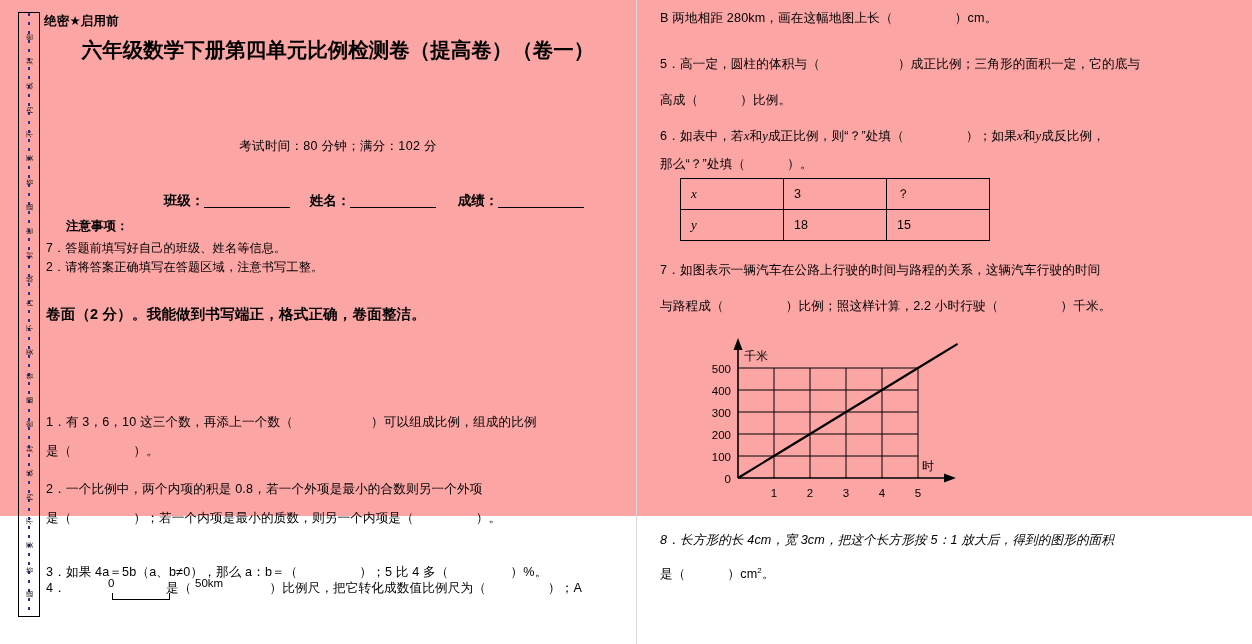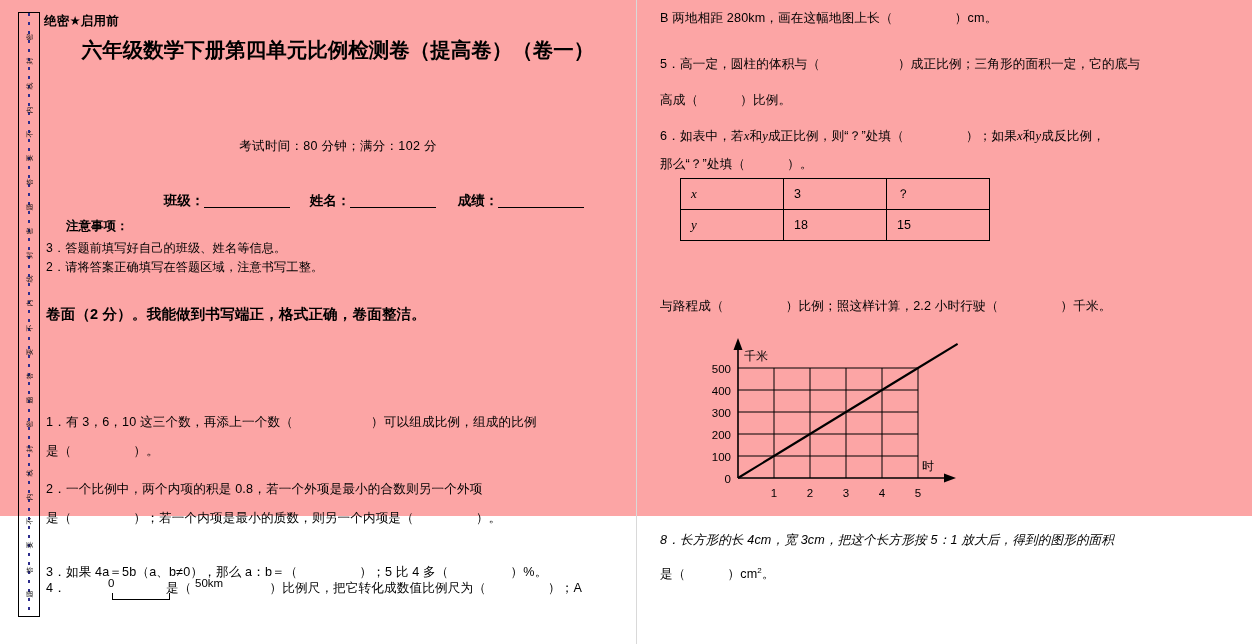--- a/index.html
+++ b/index.html
@@ -331,21 +331,21 @@
     <div class="id-line">
       <span style="display:inline-block;width:116px;"></span>
       <span class="id-field"><span class="lbl">班级：</span><span class="rule" style="width:86px;"></span></span>
       <span style="display:inline-block;width:12px;"></span>
       <span class="id-field"><span class="lbl">姓名：</span><span class="rule" style="width:86px;"></span></span>
       <span style="display:inline-block;width:14px;"></span>
       <span class="id-field"><span class="lbl">成绩：</span><span class="rule" style="width:86px;"></span></span>
     </div>
 
     <div class="notes-title">注意事项：</div>
-    <div class="note-1">3．答题前填写好自己的班级、姓名等信息。</div>
+    <div class="note-1">7．答题前填写好自己的班级、姓名等信息。</div>
     <div class="note-2">2．请将答案正确填写在答题区域，注意书写工整。</div>
 
     <div class="face-score">卷面（2 分）。我能做到书写端正，格式正确，卷面整洁。</div>
 
 
     <div class="q l1" style="top:414px;"><span>1．有 3，6，10 这三个数，再添上一个数（</span><span class="blank-lg"></span><span>）可以组成比例，组成的比例</span></div>
     <div class="q l1" style="top:443px;"><span>是（</span><span class="blank-md"></span><span>）。</span></div>
 
     <div class="q l1" style="top:481px;text-align:right;">2．一个比例中，两个内项的积是 0.8，若一个外项是最小的合数则另一个外项</div>
     <div class="q l1" style="top:510px;"><span>是（</span><span class="blank-md"></span><span>）；若一个内项是最小的质数，则另一个内项是（</span><span class="blank-md"></span><span>）。</span></div>
@@ -382,20 +382,21 @@
             <td>？</td>
           </tr>
           <tr>
             <td class="hdr">y</td>
             <td>18</td>
             <td>15</td>
           </tr>
         </tbody>
     </table>
 
+    <div class="rq" style="top:262px;">7．如图表示一辆汽车在公路上行驶的时间与路程的关系，这辆汽车行驶的时间</div>
     <div class="rq" style="top:298px;"><span>与路程成（</span><span class="blank-md"></span><span>）比例；照这样计算，2.2 小时行驶（</span><span class="blank-md"></span><span>）千米。</span></div>
 
     <div class="chart-wrap">
       <svg width="290" height="180" viewBox="0 0 290 180">
         <g id="chart-g">
             <line x1="58" y1="140" x2="238" y2="140" stroke="#000" stroke-width="0"></line>
             <line x1="58" y1="118" x2="238" y2="118" stroke="#000" stroke-width="1"></line>
             <line x1="58" y1="96" x2="238" y2="96" stroke="#000" stroke-width="1"></line>
             <line x1="58" y1="74" x2="238" y2="74" stroke="#000" stroke-width="1"></line>
             <line x1="58" y1="52" x2="238" y2="52" stroke="#000" stroke-width="1"></line>

